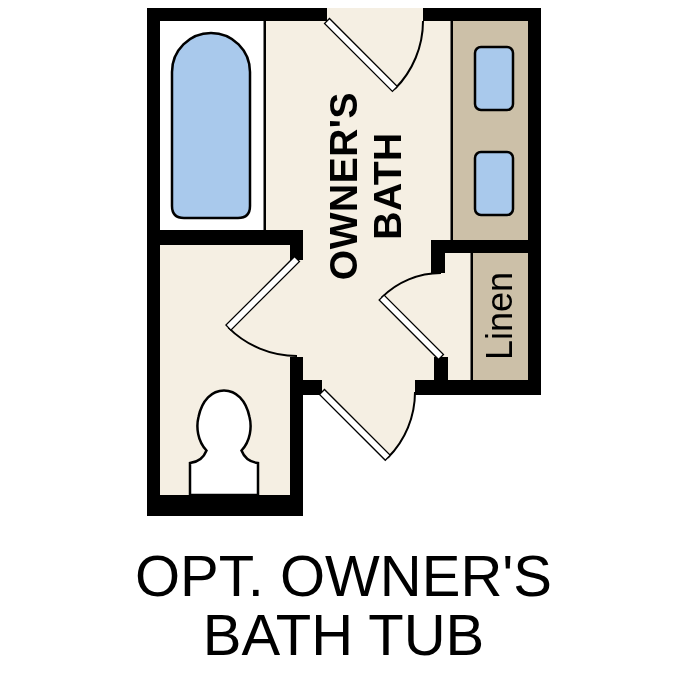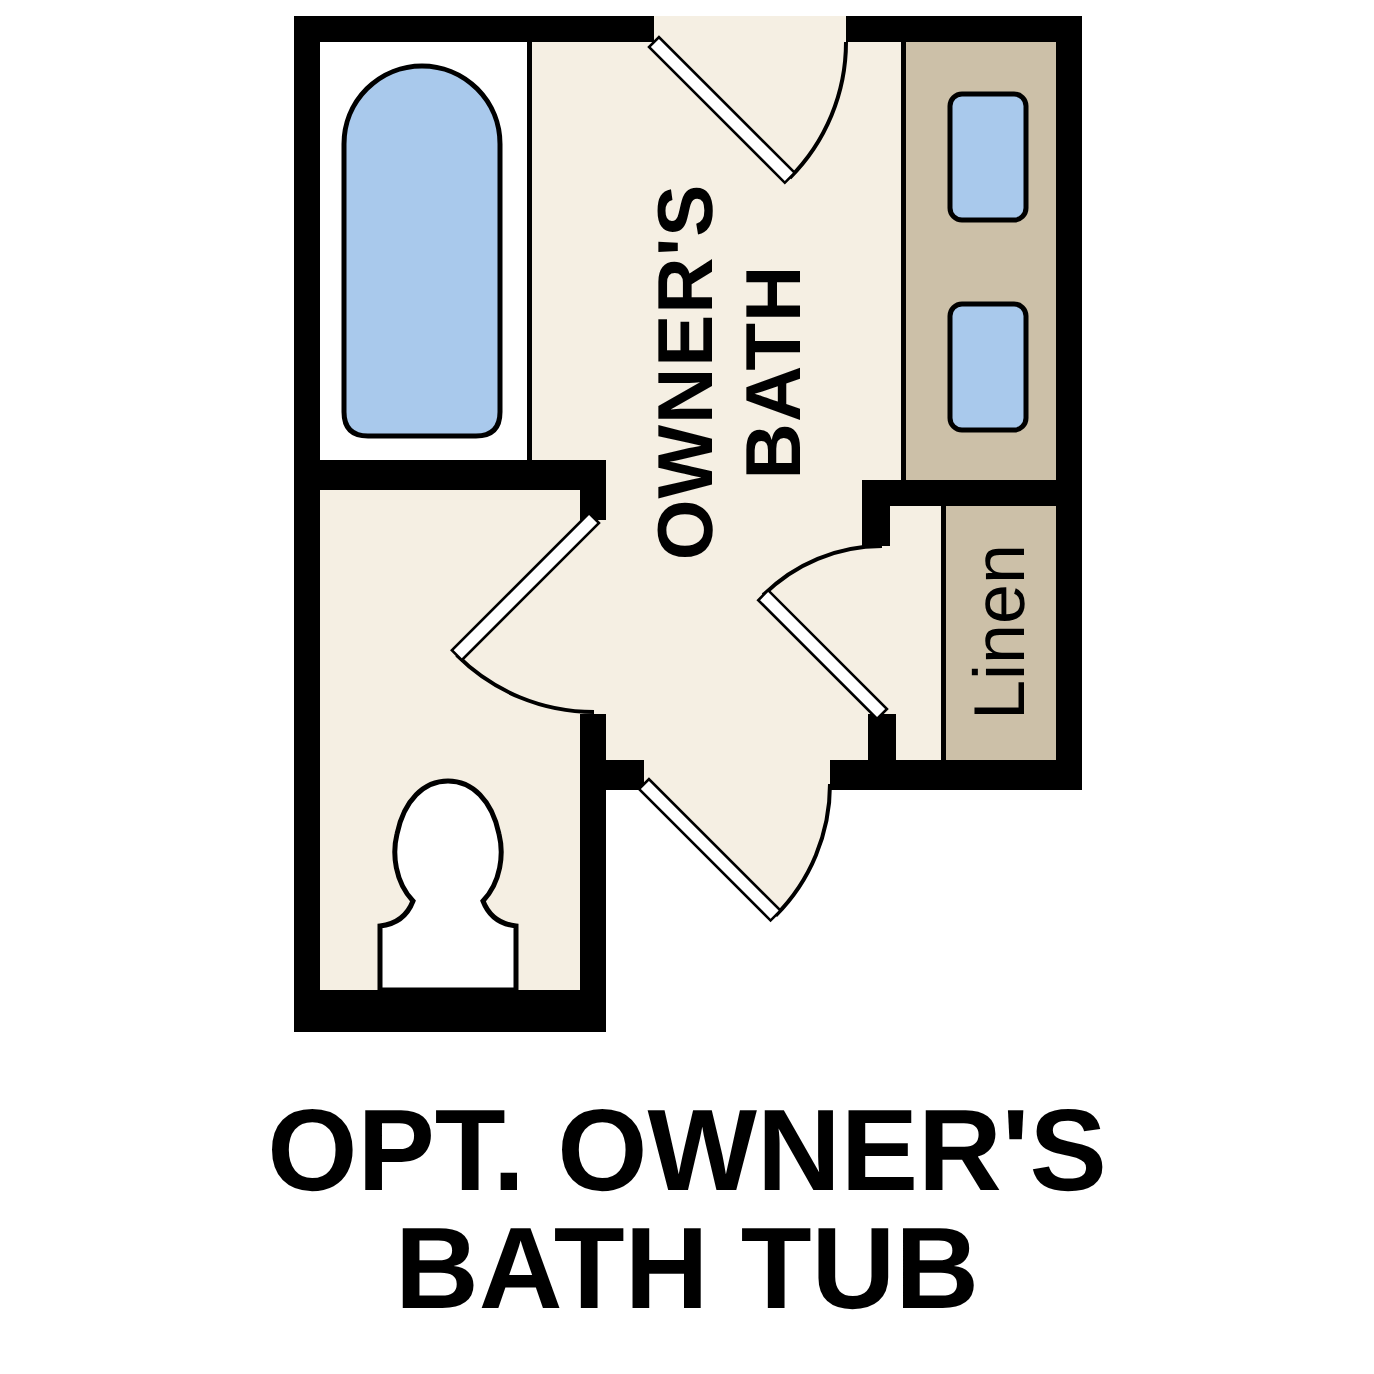--- a/index.html
+++ b/index.html
@@ -14,21 +14,21 @@
   .label{
     position:absolute;display:flex;flex-direction:column;align-items:center;justify-content:center;
     color:#000;text-align:center;pointer-events:none;
   }
   .rot{transform:rotate(-90deg);}
   #owner-label{left:216px;top:141px;width:300px;height:90px;
     font-weight:bold;font-size:39px;line-height:44px;letter-spacing:.5px;}
   #linen-label{left:430px;top:296px;width:140px;height:40px;
     font-weight:normal;font-size:36px;}
   #caption{left:0;top:540px;width:687px;height:130px;
-    font-weight:bold;font-size:58px;line-height:59px;letter-spacing:0px;}
+    font-weight:normal;font-size:58px;line-height:59px;letter-spacing:0px;}
 </style>
 </head>
 <body>
 
 <div id="canvas">
 
   <svg id="plan-svg" width="687" height="687" viewBox="0 0 687 687">
 
     <g fill="#F5EFE3">
       <rect x="147" y="8" width="394" height="387"></rect>

